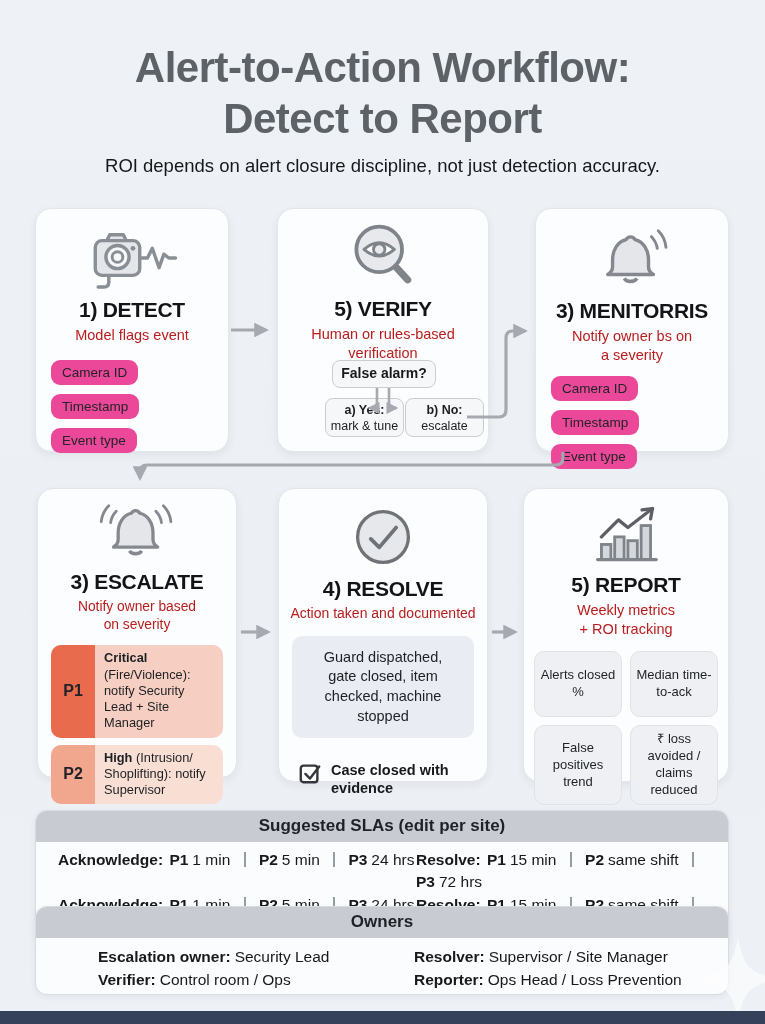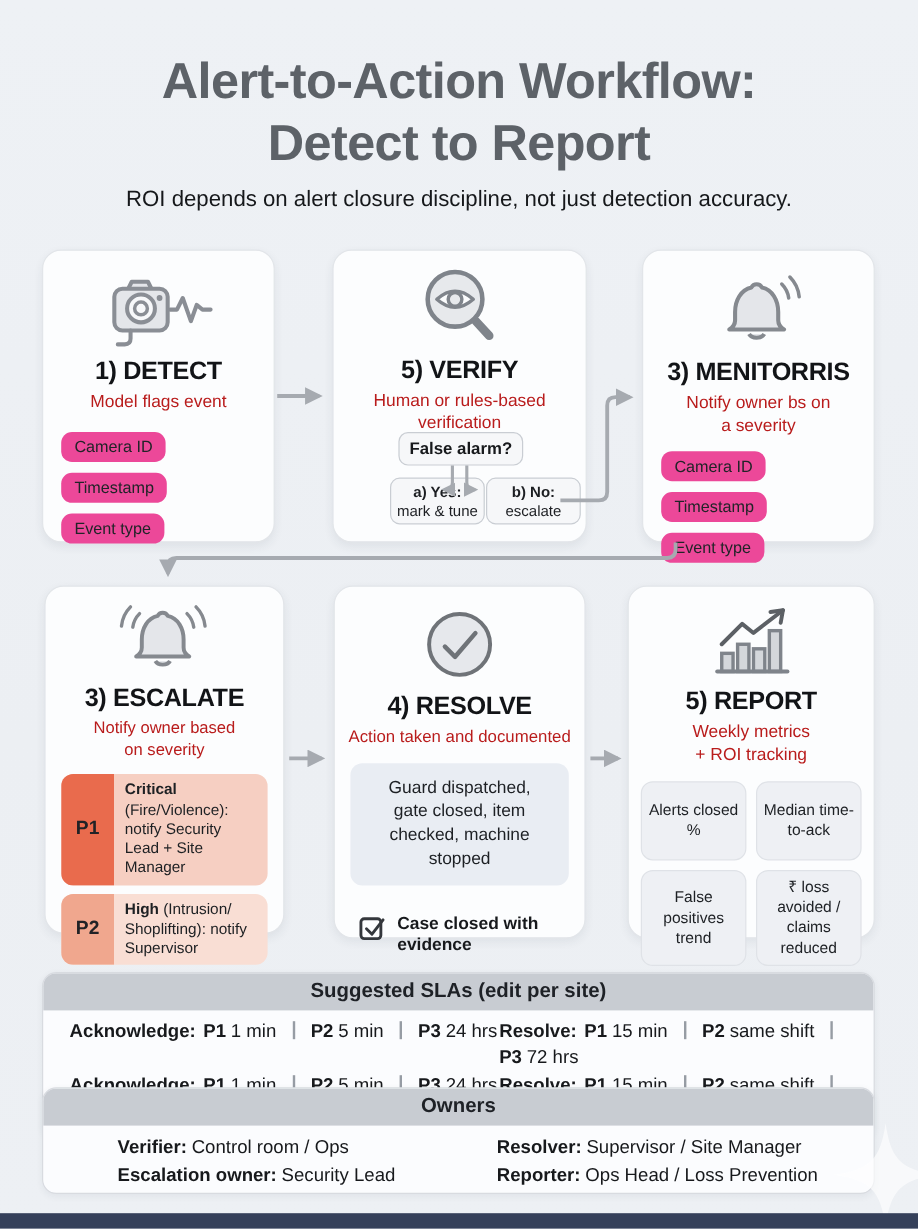--- a/index.html
+++ b/index.html
@@ -263,22 +263,22 @@
           <span class="b">P3</span><span class="v">72 hrs</span>
         </div>
       </div>
     </div>
   </div>
 
   <div class="section" style="top:906px;">
     <div class="section-head">Owners</div>
     <div class="owners-body">
       <div class="owner-col owner-left">
+        <div><span class="b">Escalation owner:</span><span class="v">Security Lead</span></div>
         <div><span class="b">Verifier:</span><span class="v">Control room / Ops</span></div>
-        <div><span class="b">Escalation owner:</span><span class="v">Security Lead</span></div>
       </div>
       <div class="owner-col owner-right">
         <div><span class="b">Resolver:</span><span class="v">Supervisor / Site Manager</span></div>
         <div><span class="b">Reporter:</span><span class="v">Ops Head / Loss Prevention</span></div>
       </div>
     </div>
   </div>
 
   <div class="sparkle">
     <svg width="86" height="86" viewBox="0 0 80 80">

